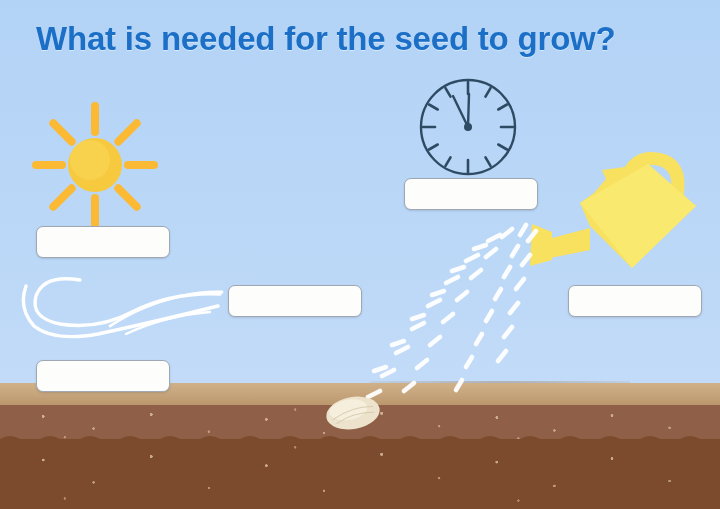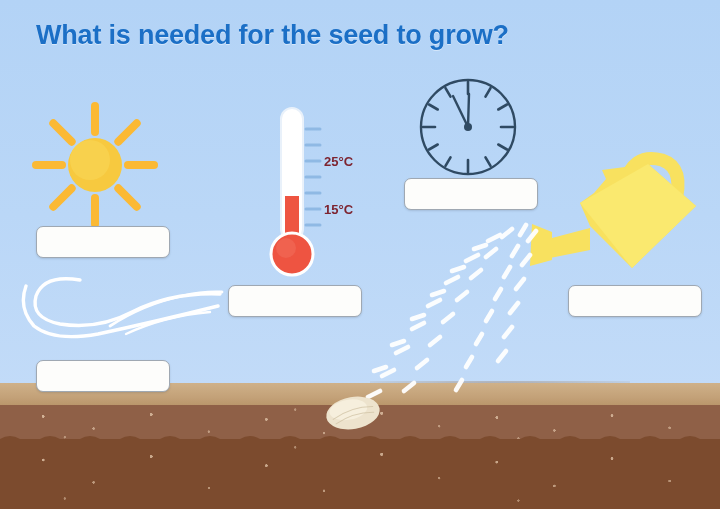--- a/index.html
+++ b/index.html
@@ -80,21 +80,21 @@
     left: 370px; top: 381px;
     width: 260px; height: 26px;
     background: radial-gradient(ellipse at 50% 40%, rgba(120,82,52,.55) 0%, rgba(150,110,74,.25) 55%, rgba(180,140,100,0) 100%);
     pointer-events: none;
   }
 
   
   .title {
     position: absolute;
     left: 36px; top: 20px;
-    font-size: 27px;
+    font-size: 33px;
     font-weight: bold;
     color: #1b6fc6;
     letter-spacing: -0.2px;
     text-shadow: 0 1px 0 rgba(255,255,255,.45);
     white-space: nowrap;
   }
 
   
   .answer-box {
     position: absolute;
@@ -155,43 +155,20 @@
         <rect x="61" y="2" width="8" height="34" rx="4" transform="rotate(180 65 65)"></rect>
         <rect x="61" y="2" width="8" height="34" rx="4" transform="rotate(225 65 65)"></rect>
         <rect x="61" y="2" width="8" height="34" rx="4" transform="rotate(270 65 65)"></rect>
         <rect x="61" y="2" width="8" height="34" rx="4" transform="rotate(315 65 65)"></rect>
       </g>
       <circle cx="65" cy="65" r="27" fill="#f7c93f"></circle>
       <circle cx="60" cy="60" r="20" fill="#f9d555" opacity=".65"></circle>
     </svg>
   </div>
 
-  <div class="icon-abs thermo-wrap">
-    <svg viewBox="0 0 110 178" width="110" height="178">
-
-      <rect x="19" y="4" width="22" height="132" rx="11" fill="#ffffff" stroke="#e9f1fa" stroke-width="2"></rect>
-
-      <rect x="23" y="92" width="14" height="52" fill="#ee5441"></rect>
-
-      <circle cx="30" cy="150" r="21" fill="#ee5441" stroke="#ffffff" stroke-width="3"></circle>
-      <circle cx="24" cy="144" r="10" fill="#f2705e" opacity=".5"></circle>
-
-      <g stroke="#8fb9e4" stroke-width="3" stroke-linecap="round">
-        <line x1="44" y1="25" x2="58" y2="25"></line>
-        <line x1="44" y1="41" x2="58" y2="41"></line>
-        <line x1="44" y1="57" x2="58" y2="57"></line>
-        <line x1="44" y1="73" x2="58" y2="73"></line>
-        <line x1="44" y1="89" x2="58" y2="89"></line>
-        <line x1="44" y1="105" x2="58" y2="105"></line>
-        <line x1="44" y1="121" x2="58" y2="121"></line>
-      </g>
-      <text x="62" y="62" font-family="Liberation Sans, sans-serif" font-size="13" font-weight="bold" fill="#7d2430">25°C</text>
-      <text x="62" y="110" font-family="Liberation Sans, sans-serif" font-size="13" font-weight="bold" fill="#7d2430">15°C</text>
-    </svg>
-  </div>
 
   <div class="icon-abs clock-wrap">
     <svg viewBox="0 0 110 110" width="110" height="110">
       <circle cx="55" cy="55" r="47" fill="none" stroke="#2f4a63" stroke-width="2.4"></circle>
       <g stroke="#2f4a63" stroke-width="2.6" stroke-linecap="round">
         <line x1="55" y1="10" x2="55" y2="22" transform="rotate(0 55 55)"></line>
         <line x1="55" y1="10" x2="55" y2="20" transform="rotate(30 55 55)"></line>
         <line x1="55" y1="10" x2="55" y2="20" transform="rotate(60 55 55)"></line>
         <line x1="55" y1="10" x2="55" y2="22" transform="rotate(90 55 55)"></line>
         <line x1="55" y1="10" x2="55" y2="20" transform="rotate(120 55 55)"></line>

